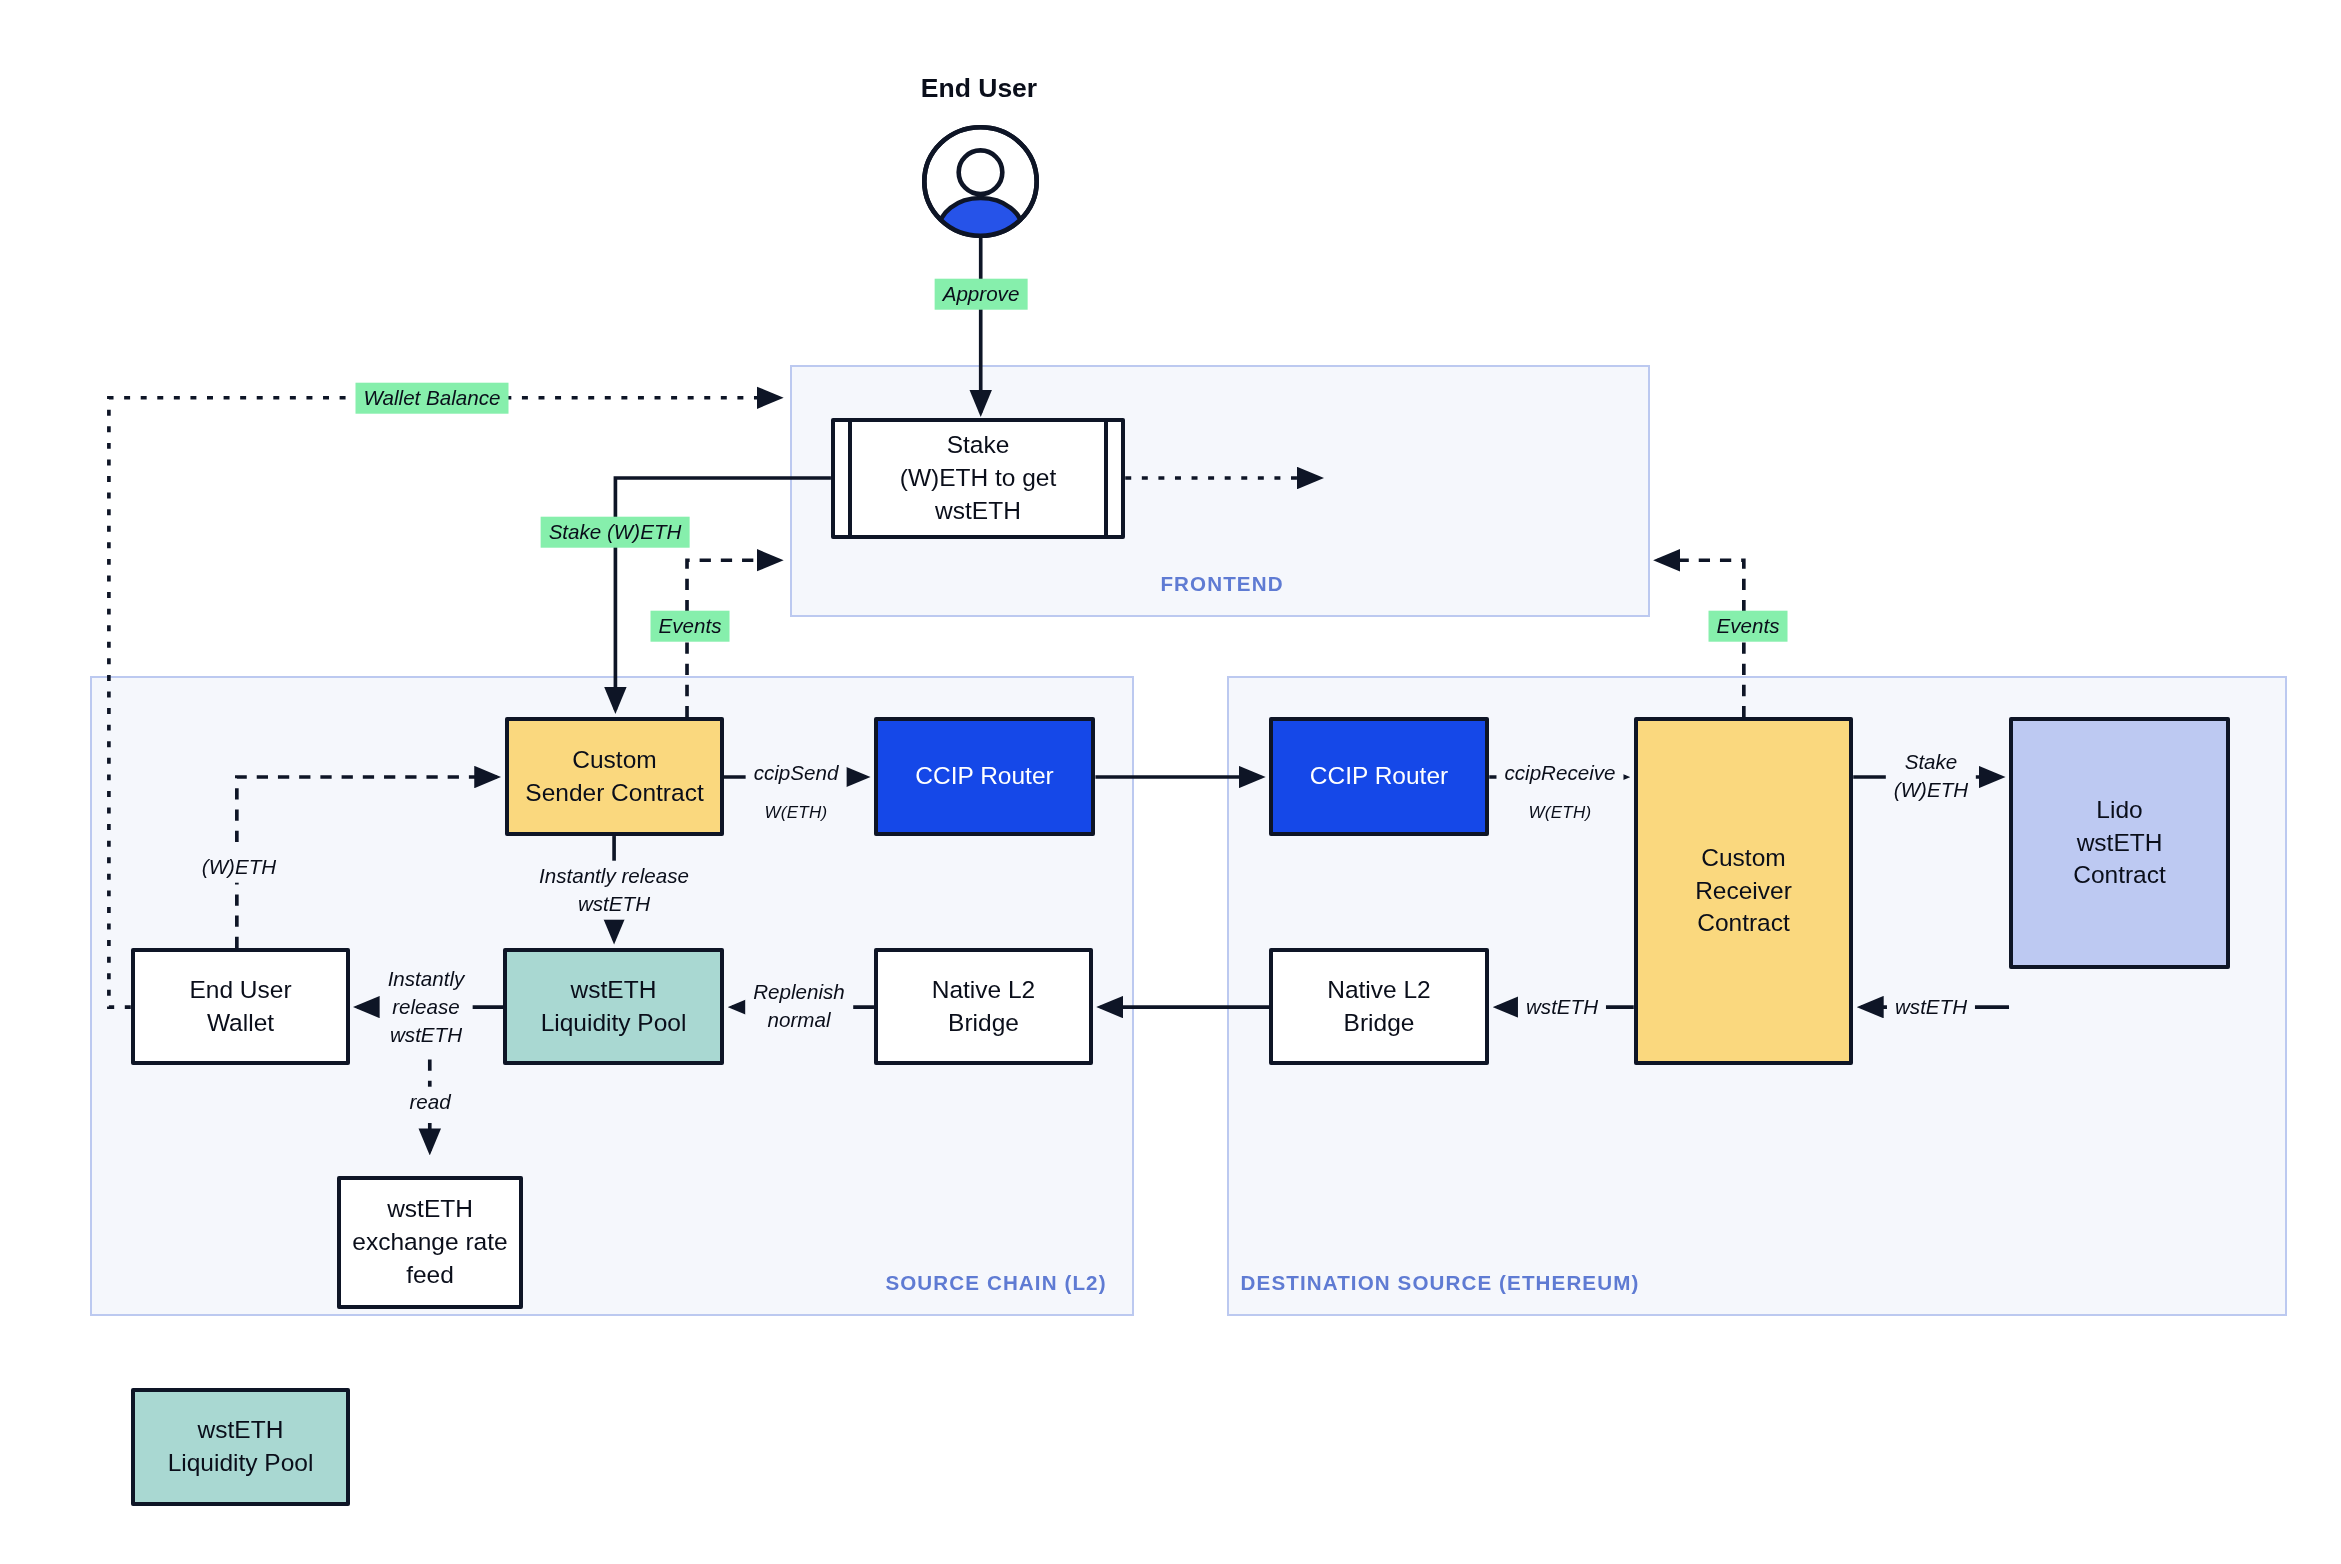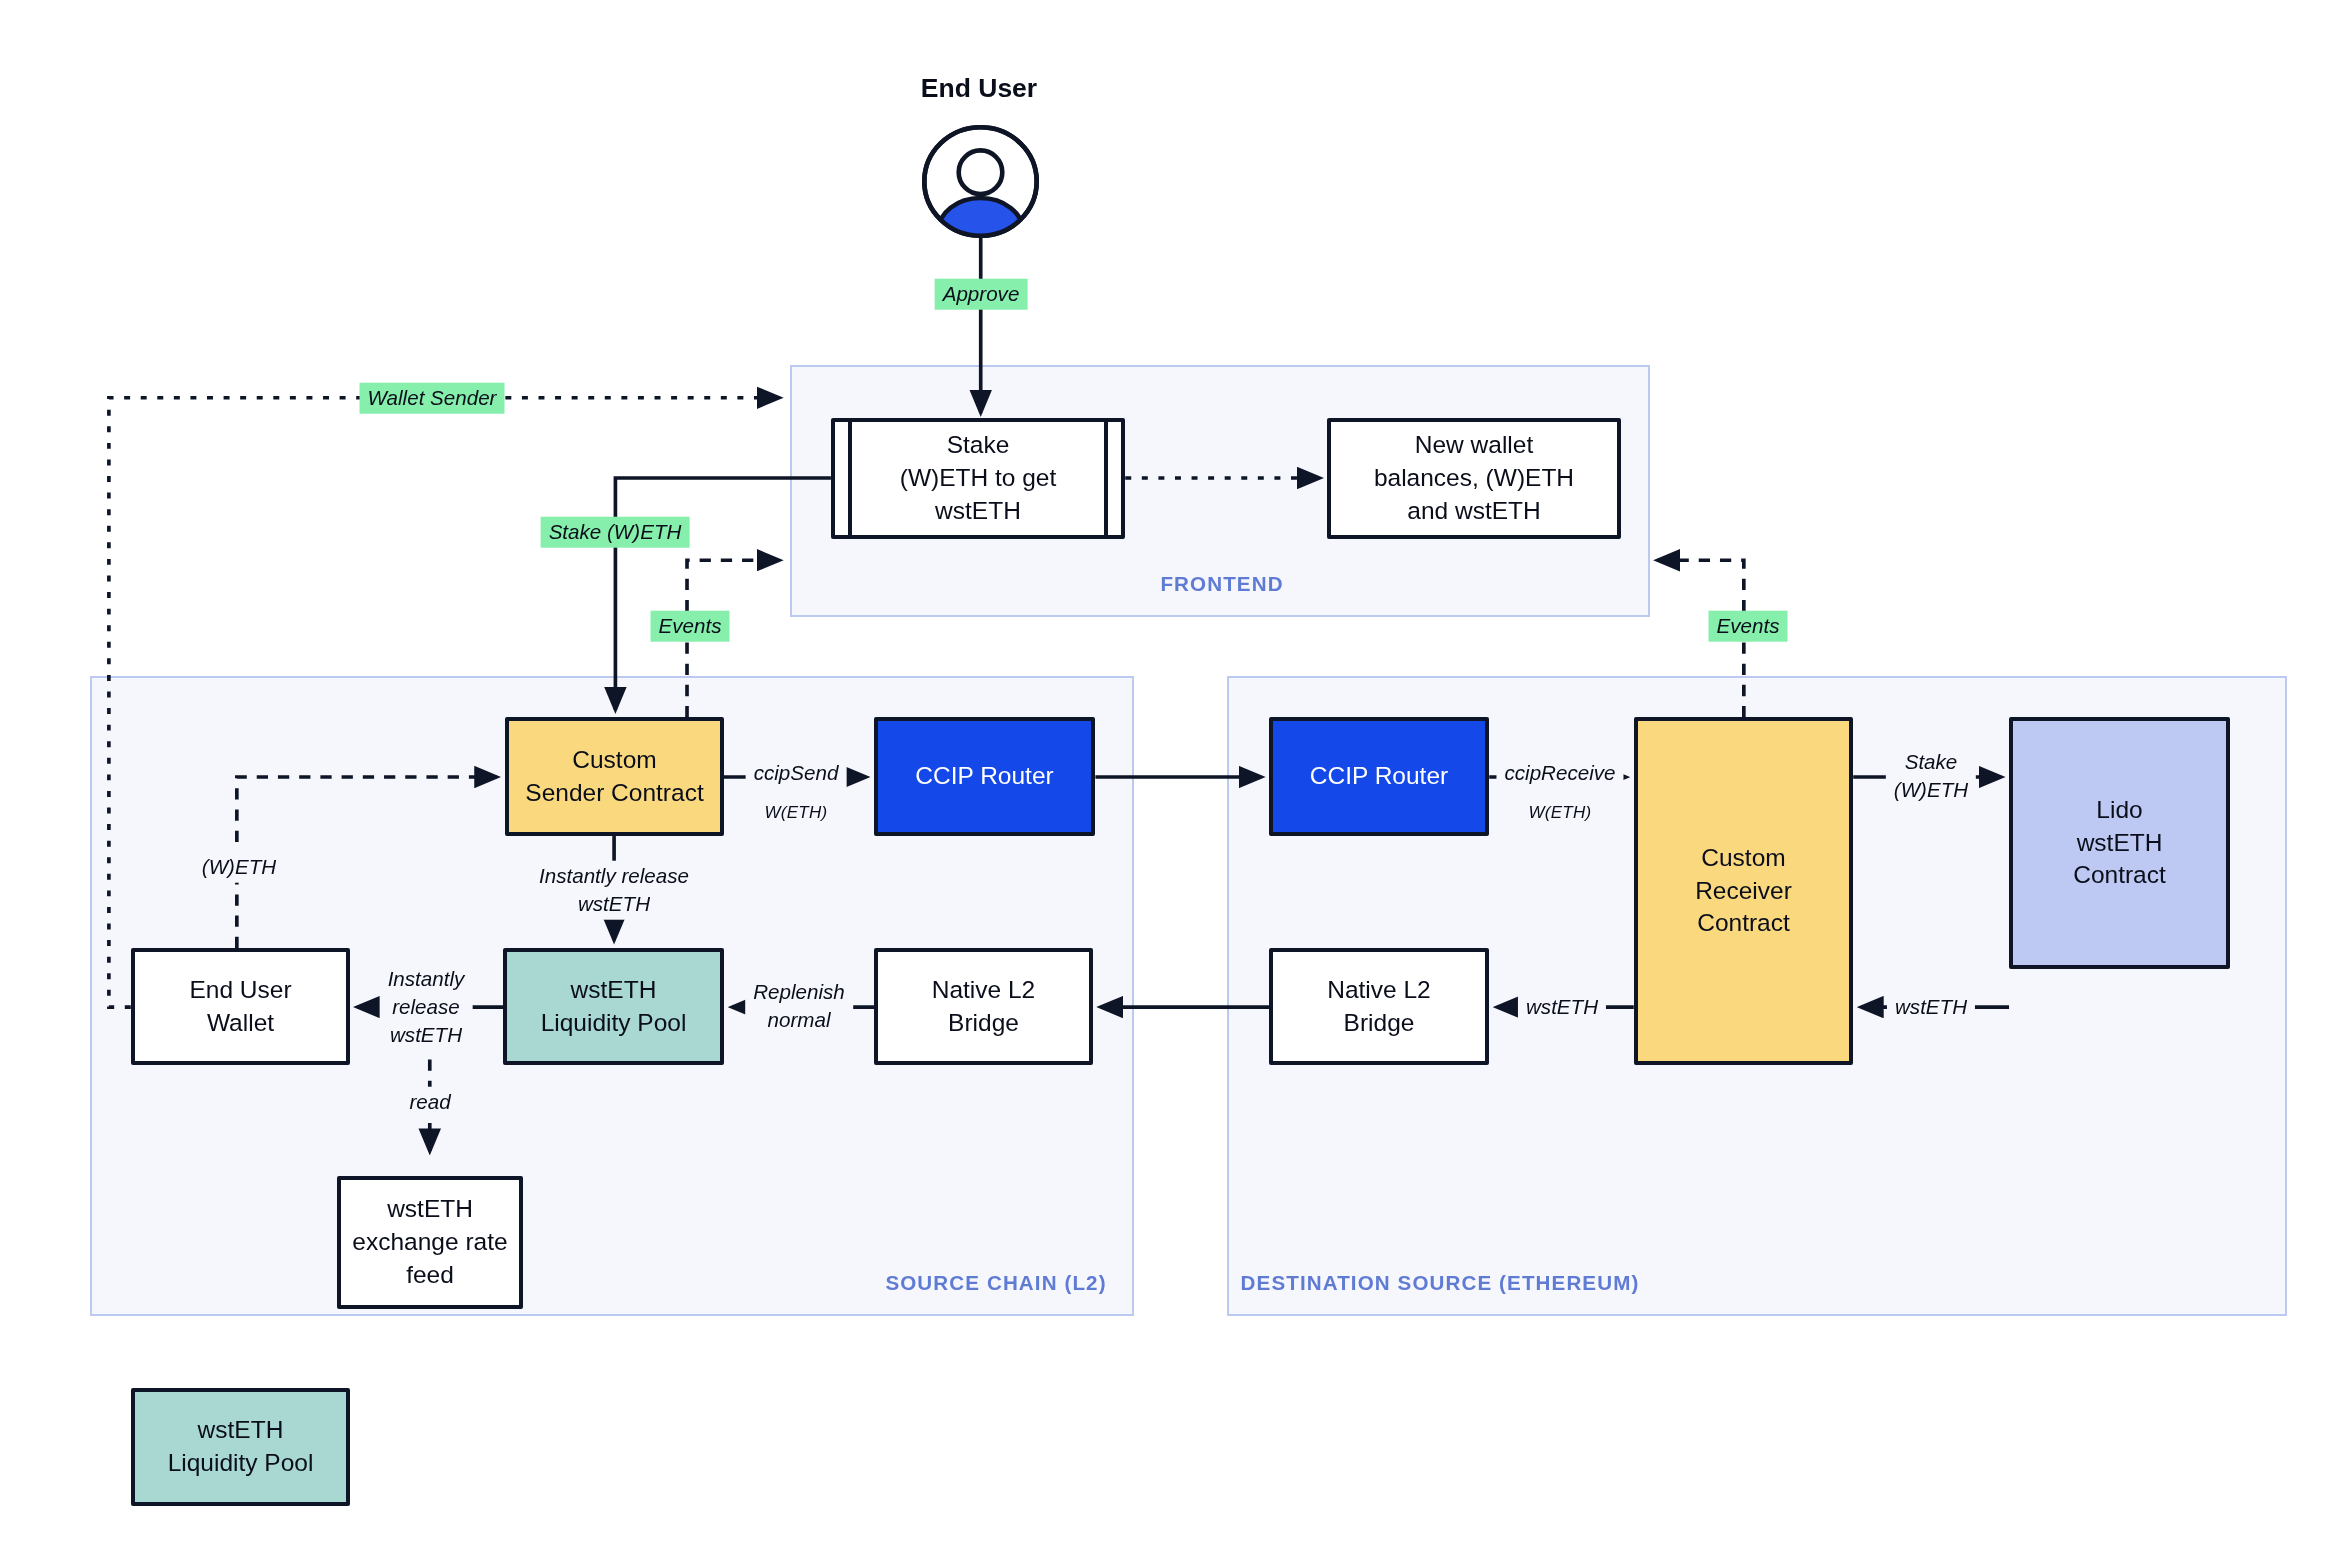--- a/index.html
+++ b/index.html
@@ -79,25 +79,20 @@
     <ellipse cx="90" cy="88" rx="85" ry="82" fill="none" stroke="var(--ink)" stroke-width="7"></ellipse>
   </svg>
 
   <div class="node" style="left:831px;top:418px;width:294px;height:121px;">
     <span class="widget-bar widget-bar--left"></span>
     <span class="widget-bar widget-bar--right"></span>
     <div class="node-label">Stake
 (W)ETH to get
 wstETH</div>
   </div>
-  <div class="node" style="left:1327px;top:418px;width:294px;height:121px;">
-    <div class="node-label">New wallet
-balances, (W)ETH
-and wstETH</div>
-  </div>
 
   <div class="node node--yellow" style="left:505px;top:717px;width:219px;height:119px;">
     <div class="node-label">Custom
 Sender Contract</div>
   </div>
   <div class="node node--blue" style="left:874px;top:717px;width:221px;height:119px;">
     <div class="node-label">CCIP Router</div>
   </div>
   <div class="node" style="left:131px;top:948px;width:219px;height:117px;">
     <div class="node-label">End User
@@ -160,21 +155,21 @@
     <path class="edge" d="M2464,1519 H2258" marker-end="url(#ah)"></path>
     <path class="edge" d="M1914,1519 H1660" marker-end="url(#ah)"></path>
     <path class="edge" d="M1318,1519 H1104" marker-end="url(#ah)"></path>
     <path class="edge" d="M926,1261 V1418" marker-end="url(#ah)"></path>
     <path class="edge" d="M759,1519 H539" marker-end="url(#ah)"></path>
     <path class="edge edge--dash" d="M357,1430 V1172 H749" marker-end="url(#ah)"></path>
     <path class="edge edge--dash" d="M648,1598 V1736" marker-end="url(#ah)"></path>
   </svg>
 
   <div class="chip chip--white" style="left:981px;top:294px;">Approve</div>
-  <div class="chip chip--white" style="left:432px;top:398px;">Wallet Sender</div>
+  <div class="chip chip--white" style="left:432px;top:398px;">Wallet Balance</div>
   <div class="chip chip--white" style="left:615px;top:532px;">Stake (W)ETH</div>
   <div class="chip chip--white" style="left:690px;top:626px;">Events</div>
   <div class="chip chip--white" style="left:1748px;top:626px;">Events</div>
   <div class="chip chip--region" style="left:796px;top:773px;">ccipSend</div>
   <div class="chip chip--region chip--small" style="left:796px;top:813px;">W(ETH)</div>
   <div class="chip chip--region" style="left:1560px;top:773px;">ccipReceive</div>
   <div class="chip chip--region chip--small" style="left:1560px;top:813px;">W(ETH)</div>
   <div class="chip chip--region" style="left:1931px;top:776px;">Stake
 (W)ETH</div>
   <div class="chip chip--region" style="left:1931px;top:1007px;">wstETH</div>

